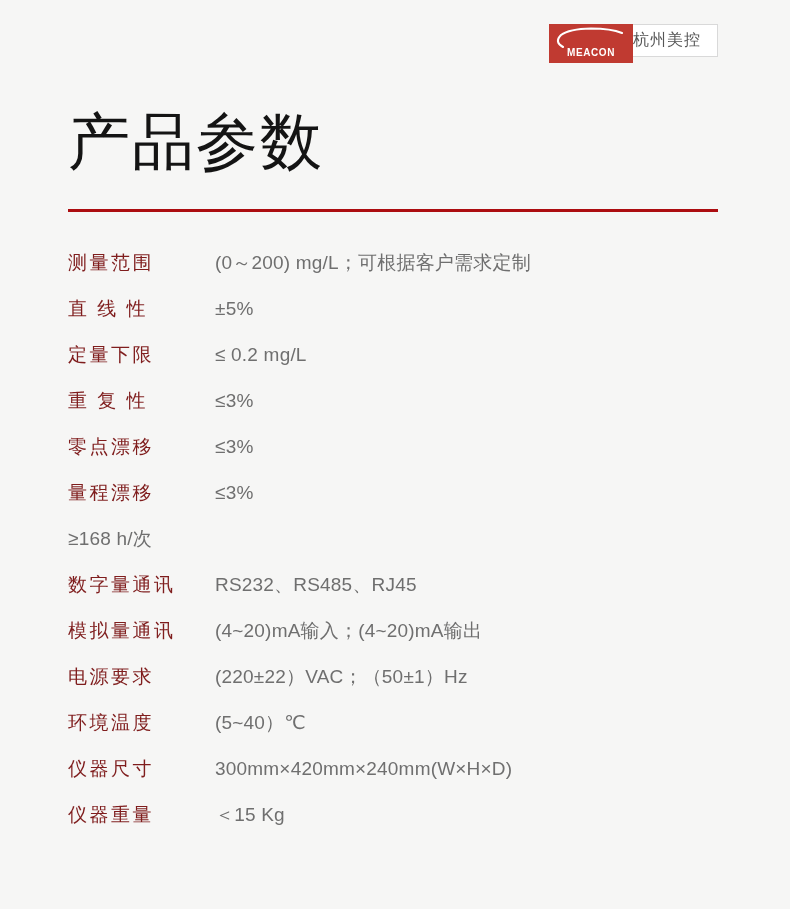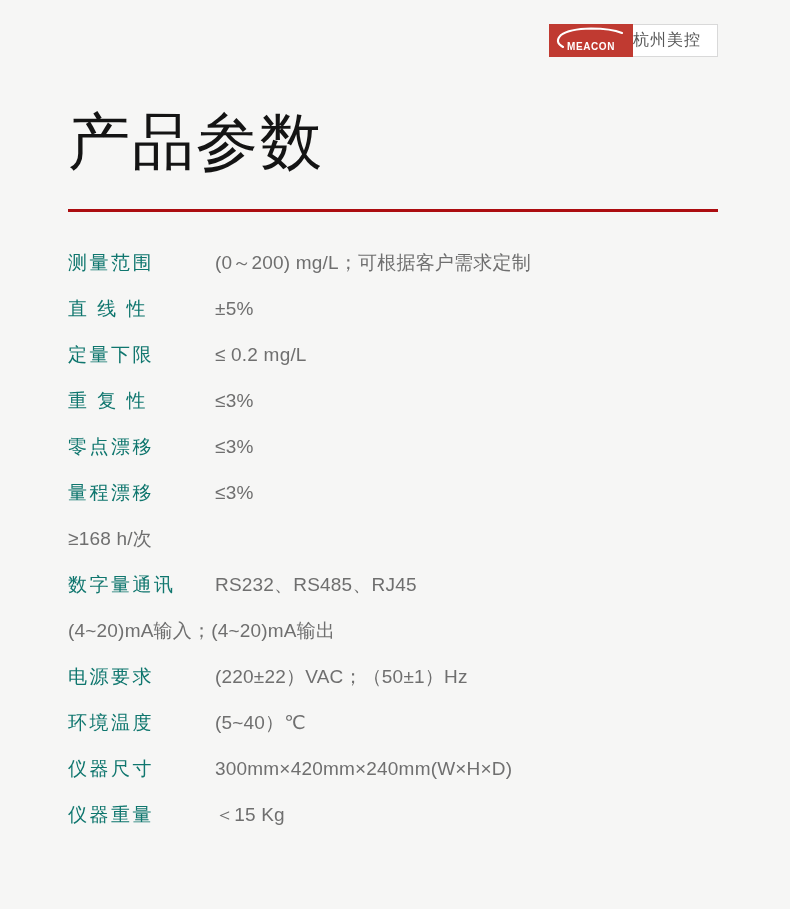--- a/index.html
+++ b/index.html
@@ -14,21 +14,21 @@
   .logo {
     position: absolute;
     top: 24px;
     right: 72px;
     display: flex;
     height: 33px;
   }
   .logo-red {
     position: relative;
     width: 84px;
-    height: 33px;
+    height: 39px;
     background: #c03a31;
     overflow: hidden;
   }
   .logo-red svg {
     position: absolute;
     top: 0;
     left: 0;
   }
   .logo-brand {
     position: absolute;
@@ -79,21 +79,21 @@
   .param-row {
     display: flex;
     align-items: flex-start;
     margin-bottom: 20px;
     line-height: 26px;
     font-size: 19px;
   }
   .param-label {
     width: 147px;
     flex: 0 0 147px;
-    color: #0f766e;
+    color: #7f1d1d;
     font-weight: 500;
     letter-spacing: 2.5px;
     white-space: nowrap;
   }
   .param-value {
     flex: 1;
     color: #6f6f6f;
     letter-spacing: 0.2px;
   }
 </style>
@@ -150,20 +150,21 @@
   <div class="param-row">
     <div class="param-value">≥168 h/次</div>
   </div>
 
   <div class="param-row">
     <div class="param-label">数字量通讯</div>
     <div class="param-value">RS232、RS485、RJ45</div>
   </div>
 
   <div class="param-row">
+    <div class="param-label">模拟量通讯</div>
     <div class="param-value">(4~20)mA输入；(4~20)mA输出</div>
   </div>
 
   <div class="param-row">
     <div class="param-label">电源要求</div>
     <div class="param-value">(220±22）VAC；（50±1）Hz</div>
   </div>
 
   <div class="param-row">
     <div class="param-label">环境温度</div>

